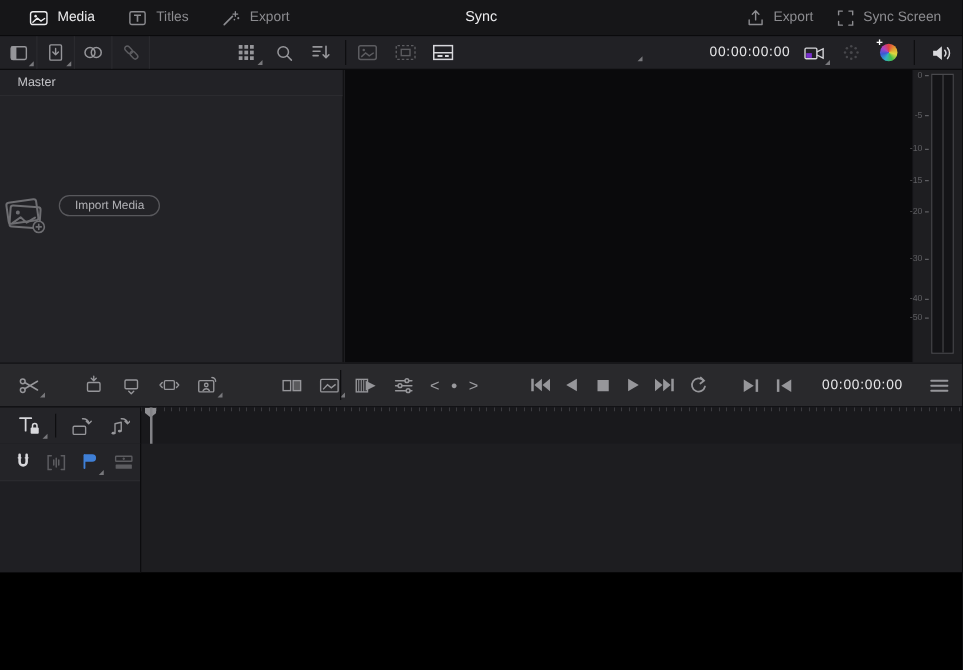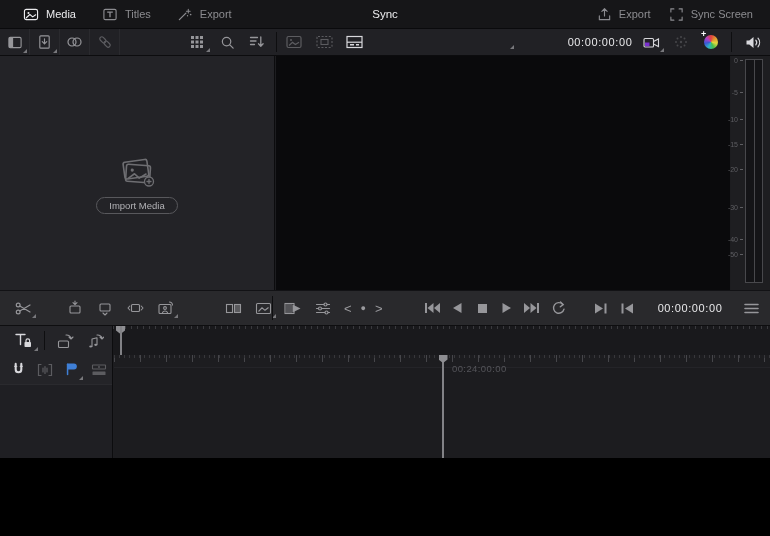--- a/index.html
+++ b/index.html
@@ -26,21 +26,21 @@
   .bright { color:#d8d8dc; }
   .vd { position:absolute; top:3px; bottom:3px; width:1px; background:#0e0e10; }
   .corner::after { content:""; position:absolute; right:2px; bottom:2px; width:0; height:0; border-left:4px solid transparent; border-bottom:4px solid #78787c; }
   .tc { font-size:11px; letter-spacing:.6px; color:#e8e8ea; }
   .wheel { width:14px; height:14px; border-radius:50%; background:conic-gradient(#e04040,#e09a30,#e0d840,#46c04a,#30b2c6,#3a58d6,#ae42c6,#e04040); position:relative; }
   .wheel::before { content:"+"; position:absolute; left:-3px; top:-6px; color:#fff; font-size:9px; font-weight:bold; }
 
   
   .mediapool { position:absolute; left:0; top:56px; width:275px; height:234px; background:#232327; border-right:1px solid #0c0c0e; }
   .bin-label { height:21px; padding:5px 0 0 14px; font-size:10px; color:#c2c2c6; background:#222226; border-bottom:1px solid #2b2b2f; }
-  .import-wrap { position:absolute; left:0; right:0; top:100px; display:flex; flex-direction:column; align-items:center; gap:9px; color:#6e6e72; }
+  .import-wrap { position:absolute; left:0; right:0; top:100px; display:flex; flex-direction:row; align-items:flex-start; gap:9px; color:#6e6e72; }
   .import-btn { border:1px solid #58585c; border-radius:9px; background:transparent; color:#b2b2b6; font-size:9.5px; padding:2px 12px; font-family:inherit; }
 
   
   .viewer { position:absolute; left:276px; top:56px; width:454px; height:234px; background:#0a0a0c; }
   .meter { position:absolute; left:731px; top:56px; width:39px; height:234px; background:#1e1e21; }
   .meter-bars { position:absolute; left:14px; top:3px; bottom:7px; width:18px; border:1px solid #48484c; display:flex; }
   .meter-bars div { flex:1; background:#141417; }
   .meter-bars div:first-child { border-right:1px solid #48484c; }
   .mlabel { position:absolute; right:27px; display:flex; align-items:center; gap:2px; font-size:7px; color:#5e5e62; }
   .mlabel::after { content:""; width:3px; height:1px; background:#5e5e62; }
@@ -263,20 +263,21 @@
       <div class="ib bright">
         <svg width="17" height="15" viewBox="0 0 17 15" stroke="currentColor" fill="none" stroke-width="1.2" stroke-linecap="round">
           <path d="M1.5 5.5 v4 h2.8 L8.5 13 V2 L4.3 5.5 Z" fill="currentColor" stroke="none"></path>
           <path d="M10.8 5.2 a3.6 3.6 0 0 1 0 4.6 M13 3.2 a6.6 6.6 0 0 1 0 8.6"></path>
         </svg>
       </div>
     </div>
   </div>
 
   <div class="mediapool">
+    <div class="bin-label">Master</div>
     <div class="import-wrap">
       <span>
         <svg width="38" height="32" viewBox="0 0 38 32" stroke="currentColor" fill="none" stroke-width="1.6" stroke-linecap="round" stroke-linejoin="round">
           <g transform="rotate(-8 16 14)">
               <rect x="6" y="5" width="24" height="17" rx="2"></rect>
             </g>
           <g transform="rotate(4 20 18)">
               <rect x="8" y="9" width="24" height="17" rx="2"></rect>
             <circle cx="14" cy="14.5" r="1.6" fill="currentColor" stroke="none"></circle>
               <path d="M10.5 23 l6-5 5 4 6.5-4.5"></path>
@@ -527,27 +528,20 @@
           <svg width="16" height="14" viewBox="0 0 16 14" stroke="currentColor" fill="none" stroke-width="1.1">
             <rect x="1.5" y="2" width="13" height="4" rx=".5"></rect>
               <path d="M8 3 v2 M7 4 h2" stroke-width=".9"></path>
             <rect x="1.5" y="8.5" width="13" height="3.5" rx=".5" fill="currentColor" stroke="none"></rect>
           </svg>
         </div>
       </div>
       <div></div>
     </div>
 
-    <div class="tlmain">
-      <div class="ruler"></div>
-      <div class="track-line"></div>
-      <div class="ph-line" style="left:328px; top:0; bottom:0;"></div>
-      <div class="ph-handle" style="left:324.5px; top:0;"></div>
-      <div class="ph-label">00:24:00:00</div>
-    </div>
   </div>
 
   <div class="bottombar">
     <div class="bb" style="left:11px;">
       <svg width="18" height="15" viewBox="0 0 18 15" stroke="currentColor" fill="none" stroke-width="2" stroke-linecap="round" stroke-linejoin="round">
         <path d="M3 5.5 h8.5 a4 4 0 0 1 0 8 H9"></path>
           <path d="M6.5 2 L3 5.5 L6.5 9" fill="none"></path>
       </svg>
     </div>
     <div class="bb" style="left:44px;">

